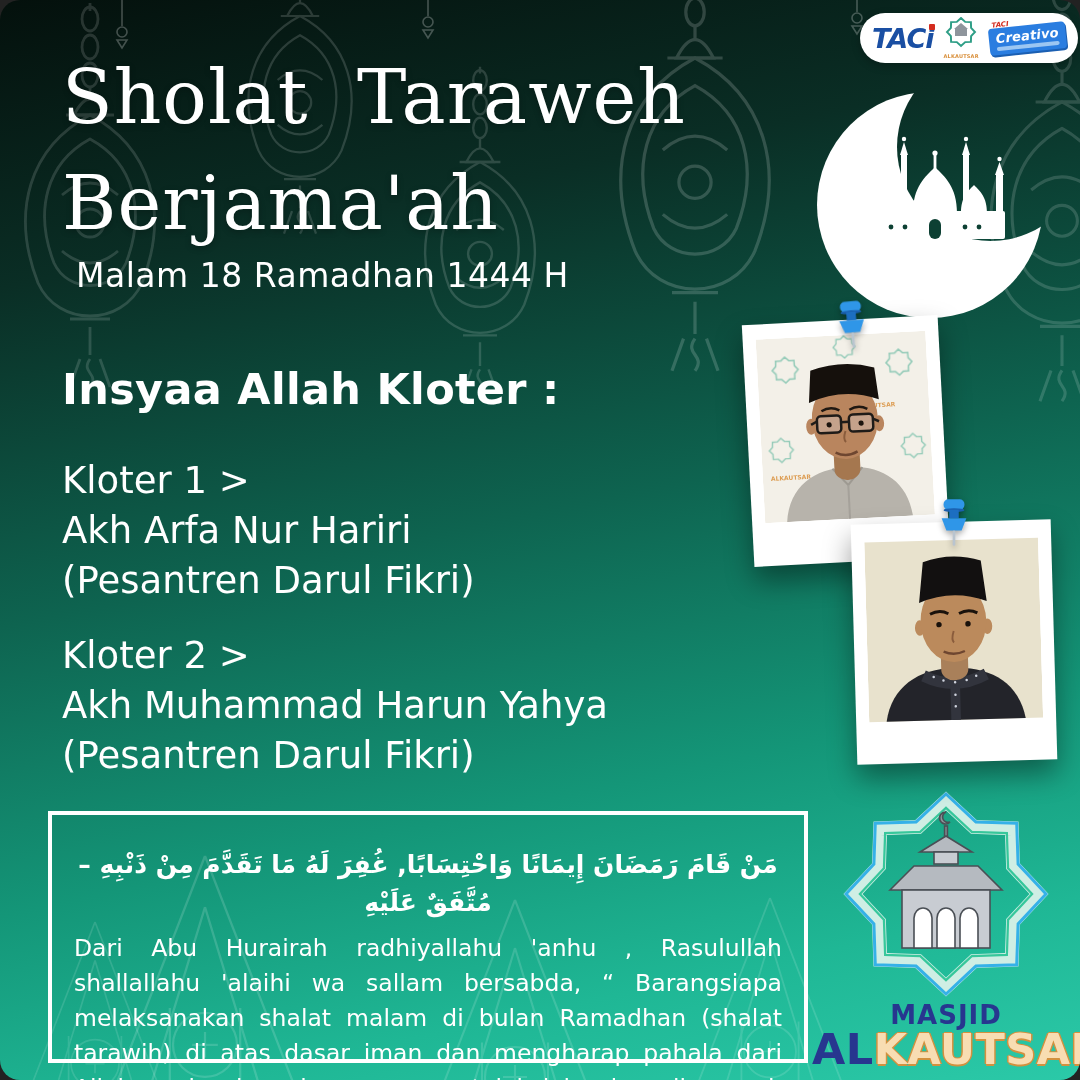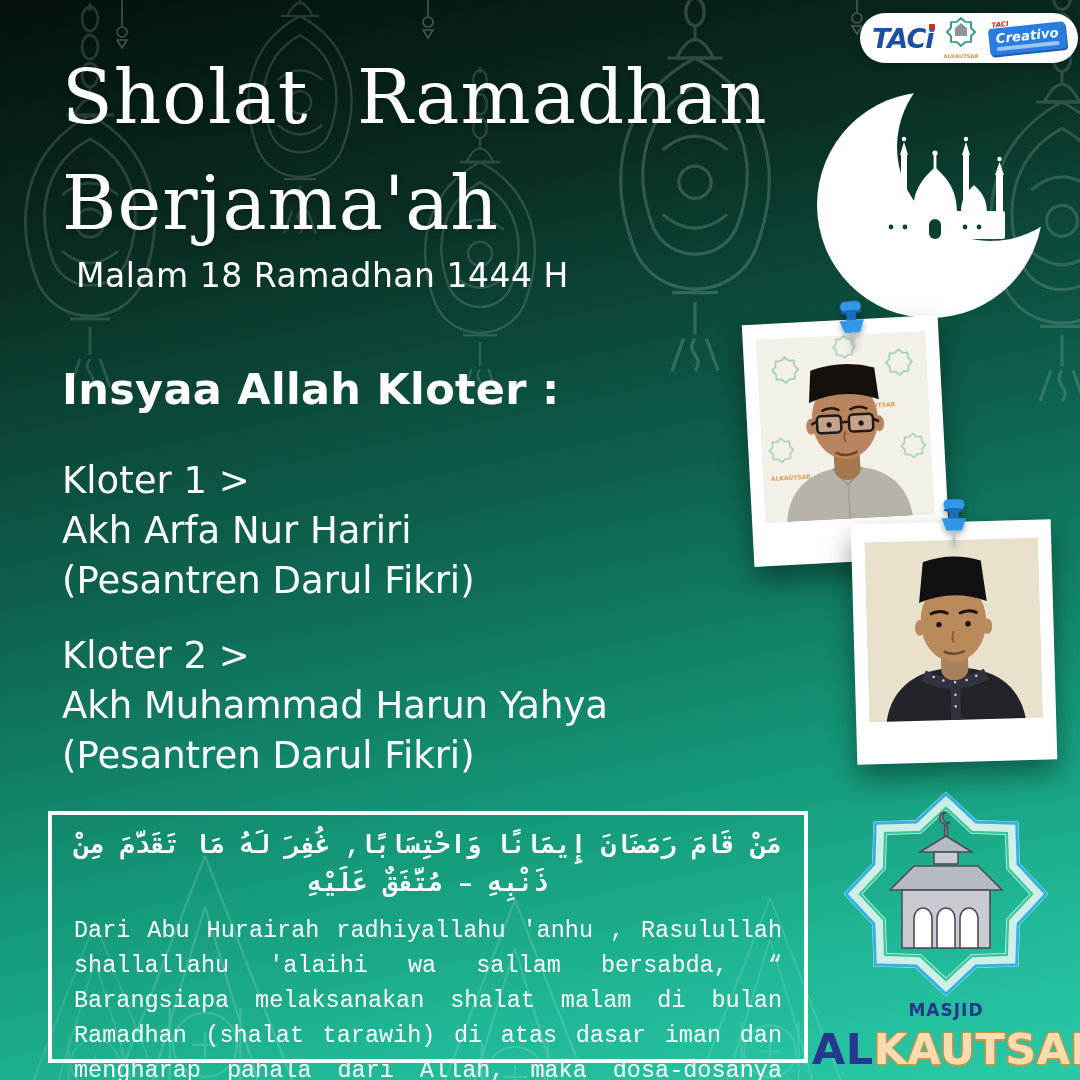--- a/index.html
+++ b/index.html
@@ -1,19 +1,19 @@
 <!DOCTYPE html>
 <html><head>
 <meta charset="utf-8">
 <style>
   html,body{margin:0;padding:0;background:#222;}
   .poster{
     position:relative;width:1080px;height:1080px;margin:0 auto;overflow:hidden;
     background:linear-gradient(168deg,#04100c 0%,#0a2e25 22%,#0e6450 48%,#149678 70%,#1fb795 86%,#2bc9a8 100%);
-    font-family:"DejaVu Sans","Liberation Sans",sans-serif;color:#fff;
+    font-family:"DejaVu Sans","Liberation Sans",sans-serif;color:#fff;border-radius:20px;
   }
   svg{display:block}
   .decor{position:absolute;left:0;top:0;pointer-events:none}
   
   .brand-pill{position:absolute;left:860px;top:13px;width:218px;height:50px;background:#fff;border-radius:26px;
     display:flex;align-items:center;justify-content:space-between;padding:0 12px;box-sizing:border-box;box-shadow:0 3px 8px rgba(0,0,0,.25);}
   .taci{font-style:italic;font-weight:bold;font-size:27px;color:#1a4fa3;letter-spacing:-1px;position:relative;}
   .taci .tittle{position:absolute;right:-2px;top:1px;width:6px;height:6px;background:#d42b1e;border-radius:1px;}
   .minilogo{display:flex;flex-direction:column;align-items:center;line-height:1;}
   .minilogo .mini-caption{font-size:5px;font-weight:bold;color:#d98f3a;margin-top:1px;letter-spacing:.2px;}
@@ -22,38 +22,38 @@
   .creativo .c-main{font-size:13px;font-weight:bold;font-style:italic;color:#fff;letter-spacing:.2px;}
   .creativo .c-bar{height:4px;margin-top:1px;background:#9cc6f2;border-radius:2px;}
   
   .title{position:absolute;left:62px;top:44px;font-family:"DejaVu Serif","Liberation Serif",serif;
     font-size:74px;line-height:106px;font-weight:normal;letter-spacing:1px;word-spacing:24px;text-shadow:0 2px 6px rgba(0,0,0,.25);}
   .subtitle{position:absolute;left:65px;top:256px;font-size:33px;font-weight:500;letter-spacing:.5px;margin-left:11px;}
   .heading{position:absolute;left:62px;top:364px;font-size:43px;font-weight:600;letter-spacing:.3px;}
   .slot{position:absolute;left:62px;font-size:37px;line-height:50px;font-weight:400;margin-top:26px;}
   .slot-1{top:430px}.slot-2{top:605px}
   
-  .quote-box{position:absolute;left:48px;top:811px;width:760px;height:252px;border:4px solid #fff;box-sizing:border-box;padding:13px 22px 0;font-family:Liberation Mono, monospace;}
+  .quote-box{position:absolute;left:48px;top:811px;width:760px;height:252px;border:4px solid #fff;box-sizing:border-box;padding:31px 22px 0;}
   .arabic{direction:rtl;text-align:center;font-size:25px;font-weight:bold;line-height:1.5;margin:0 0 10px;}
   .translation{font-size:23.5px;line-height:35px;text-align:justify;margin:0;}
   
   .photo{position:absolute;background:#fff;box-shadow:0 14px 28px rgba(0,0,0,.4);}
   .photo .inner{position:absolute;left:13px;top:15px;right:13px;overflow:hidden;}
   .photo-1{left:748px;top:320px;width:196px;height:242px;transform:rotate(-3deg);z-index:2;}
   .photo-1 .inner{height:184px;}
   .photo-2{left:854px;top:522px;width:200px;height:240px;transform:rotate(-1.6deg);z-index:3;}
   .photo-2 .inner{height:186px;}
   .pin{position:absolute;width:38px;height:54px;z-index:6;filter:drop-shadow(0 3px 3px rgba(0,0,0,.35));}
   .pin-1{left:833px;top:298px;transform:rotate(-5deg);}
   .pin-2{left:935px;top:496px;}
   
   .crescent{position:absolute;left:795px;top:55px;}
   
   .star-logo{position:absolute;left:838px;top:790px;}
-  .masjid-line{position:absolute;left:838px;top:1000px;width:216px;text-align:center;font-size:17px;font-weight:600;color:#27368f;letter-spacing:1px;}
+  .masjid-line{position:absolute;left:838px;top:1000px;width:216px;text-align:center;font-size:26px;font-weight:600;color:#27368f;letter-spacing:1px;}
   .alkautsar-line{position:absolute;left:812px;top:1024px;width:268px;text-align:center;font-size:43px;font-weight:800;letter-spacing:.5px;}
   .alkautsar-line .al{color:#27368f;}
   .alkautsar-line .kautsar{color:#f8ddb2;text-shadow:-1.5px 0 #d2913f,1.5px 0 #d2913f,0 -1.5px #d2913f,0 1.5px #d2913f;}
 </style>
 </head>
 <body>
 
 <div class="poster">
 
   <svg class="decor" width="1080" height="1080" viewBox="0 0 1080 1080">
@@ -152,21 +152,21 @@
     <g fill="#0d4033">
       <rect x="134" y="164" width="12" height="20" rx="6"></rect>
       <circle cx="96" cy="172" r="2.4"></circle>
         <circle cx="110" cy="172" r="2.4"></circle>
       <circle cx="170" cy="172" r="2.4"></circle>
         <circle cx="184" cy="172" r="2.4"></circle>
     </g>
   </svg>
 
   <div class="title">
-    <div>Sholat Ramadhan</div>
+    <div>Sholat Taraweh</div>
     <div>Berjama'ah</div>
   </div>
   <div class="subtitle">Malam 18 Ramadhan 1444 H</div>
 
   <div class="heading">Insyaa Allah Kloter :</div>
   <div class="slot slot-1">
     <div>Kloter 1 &gt;</div>
     <div>Akh Arfa Nur Hariri</div>
     <div>(Pesantren Darul Fikri)</div>
   </div>

